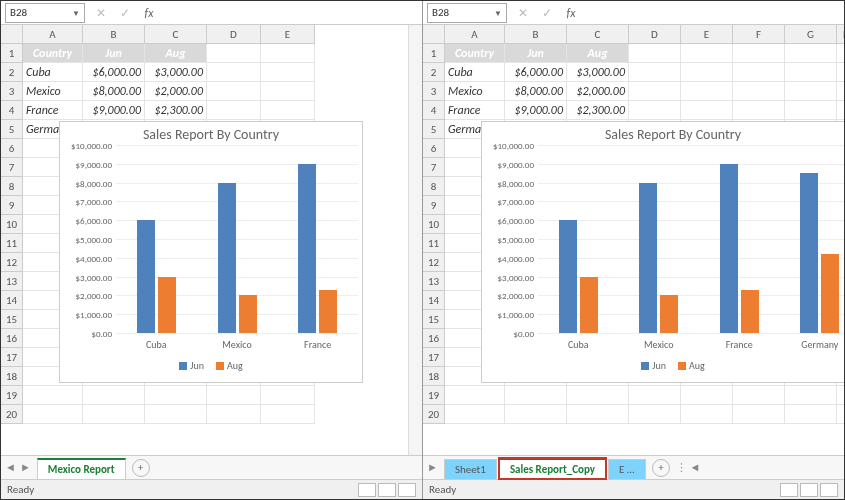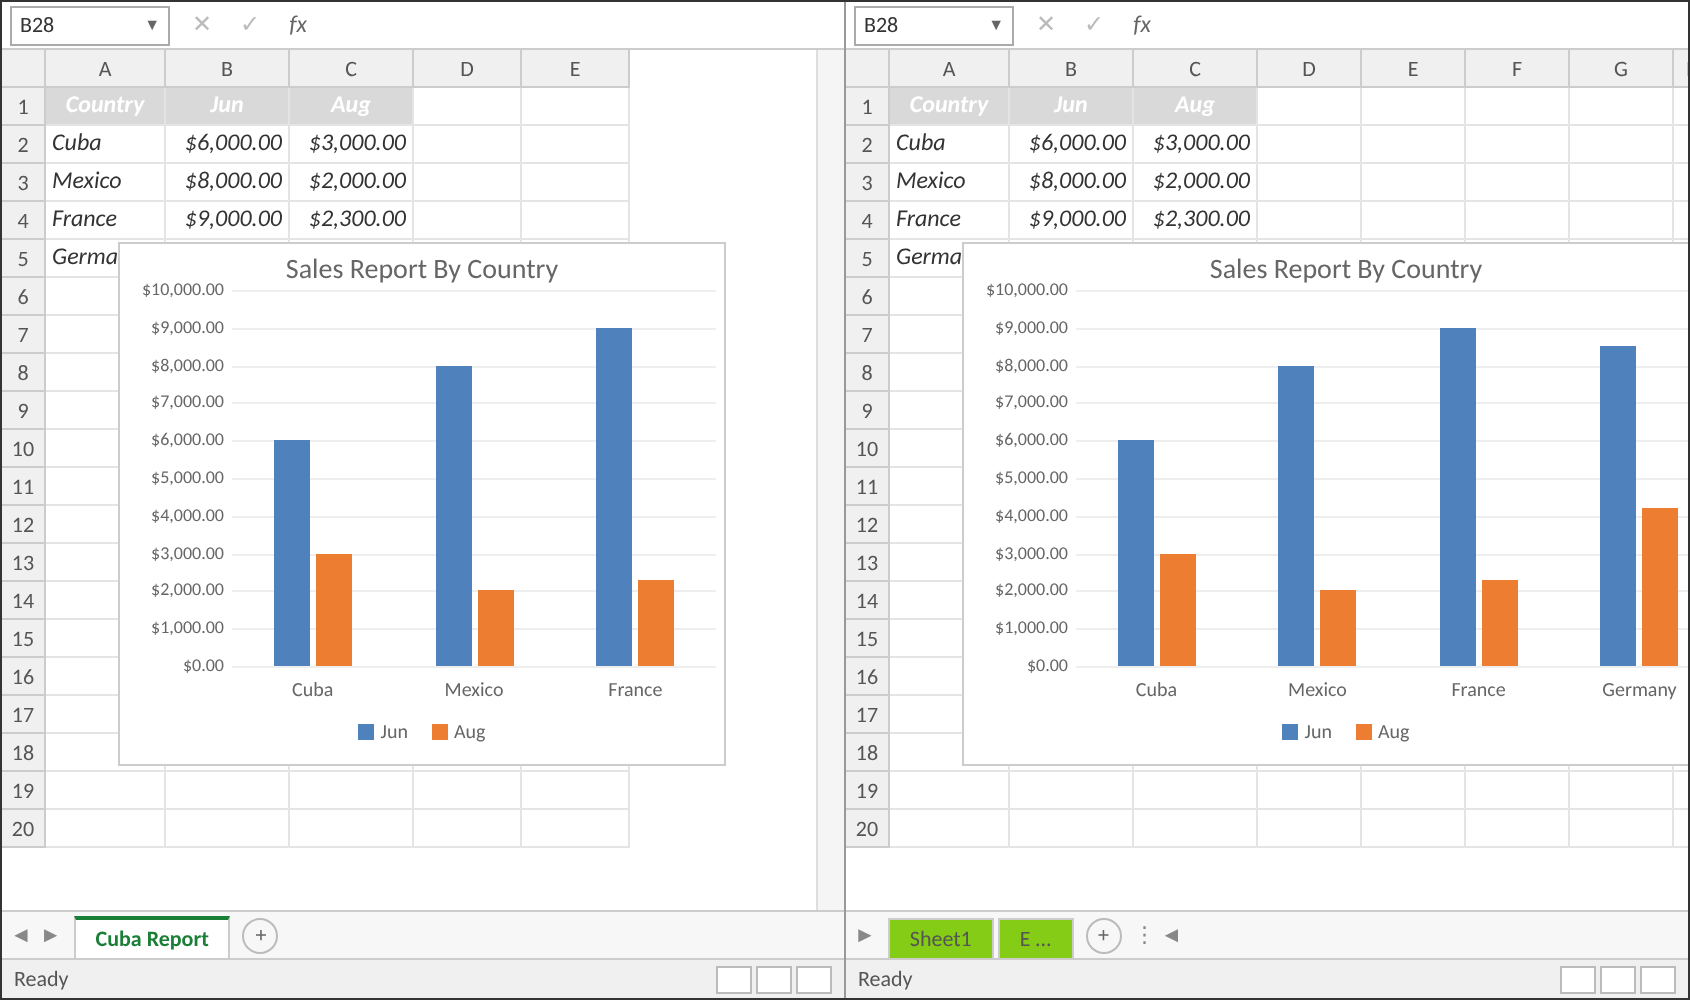--- a/index.html
+++ b/index.html
@@ -43,21 +43,21 @@
   .legend { text-align: center; font-size: 10px; color: #666; padding: 2px 0 4px; }
   .legend-item { display: inline-flex; align-items: center; margin: 0 6px; }
   .legend-sw { width: 8px; height: 8px; margin-right: 3px; }
 
   
   .tabbar { height: 24px; border-top: 1px solid #ccc; display: flex; align-items: center; background: #f7f7f7; font-size: 11px; }
   .tabnav { display: flex; padding: 0 4px; gap: 4px; color: #888; }
   .tabnav span { cursor: pointer; }
   .sheet-tab { padding: 3px 10px; border: 1px solid #ccc; border-bottom: none; background: #fff; margin-left: 2px; cursor: pointer; position: relative; top: 1px; }
   .sheet-tab.active { font-weight: bold; color: #1a7f37; border-top: 2px solid #1a7f37; }
-  .sheet-tab.inactive { color: #555; background: #84cc16; }
+  .sheet-tab.inactive { color: #555; background: #7dd3fc; }
   .sheet-tab.hilite { outline: 2px solid #c0392b; outline-offset: -1px; }
   .addtab { margin-left: 6px; width: 18px; height: 18px; border: 1px solid #bbb; border-radius: 50%; text-align: center; line-height: 16px; color: #666; cursor: pointer; }
 
   .statusbar { height: 20px; background: #f0f0f0; border-top: 1px solid #ccc; display: flex; align-items: center; padding: 0 6px; font-size: 11px; color: #555; justify-content: space-between; }
   .viewbtns { display: flex; gap: 2px; }
   .vbtn { width: 18px; height: 14px; border: 1px solid #bbb; background: #fff; }
   .vscroll { width: 14px; background: #f5f5f5; border-left:1px solid #ddd; }
 
 </style>
 </head>
@@ -302,21 +302,21 @@
               </span></div>
           </div>
         </div>
         <div class="vscroll"></div>
       </div>
       <div class="tabbar">
         <div class="tabnav">
           <span>◄</span>
           <span>►</span>
         </div>
-        <div class="sheet-tab active">Cuba Report</div>
+        <div class="sheet-tab active">Mexico Report</div>
         <div class="addtab">+</div>
       </div>
       <div class="statusbar">
         <span>Ready</span>
         <div class="viewbtns">
           <div class="vbtn"></div>
           <div class="vbtn"></div>
           <div class="vbtn"></div>
         </div>
       </div>
@@ -626,20 +626,21 @@
                 <span>Aug</span>
               </span></div>
           </div>
         </div>
       </div>
       <div class="tabbar">
         <div class="tabnav">
           <span>►</span>
         </div>
         <div class="sheet-tab inactive">Sheet1</div>
+        <div class="sheet-tab active hilite">Sales Report_Copy</div>
         <div class="sheet-tab inactive">E ...</div>
         <div class="addtab">+</div>
         <span style="margin-left: 6px; color: rgb(136, 136, 136);"> ⋮ ◄</span>
       </div>
       <div class="statusbar">
         <span>Ready</span>
         <div class="viewbtns">
           <div class="vbtn"></div>
           <div class="vbtn"></div>
           <div class="vbtn"></div>

